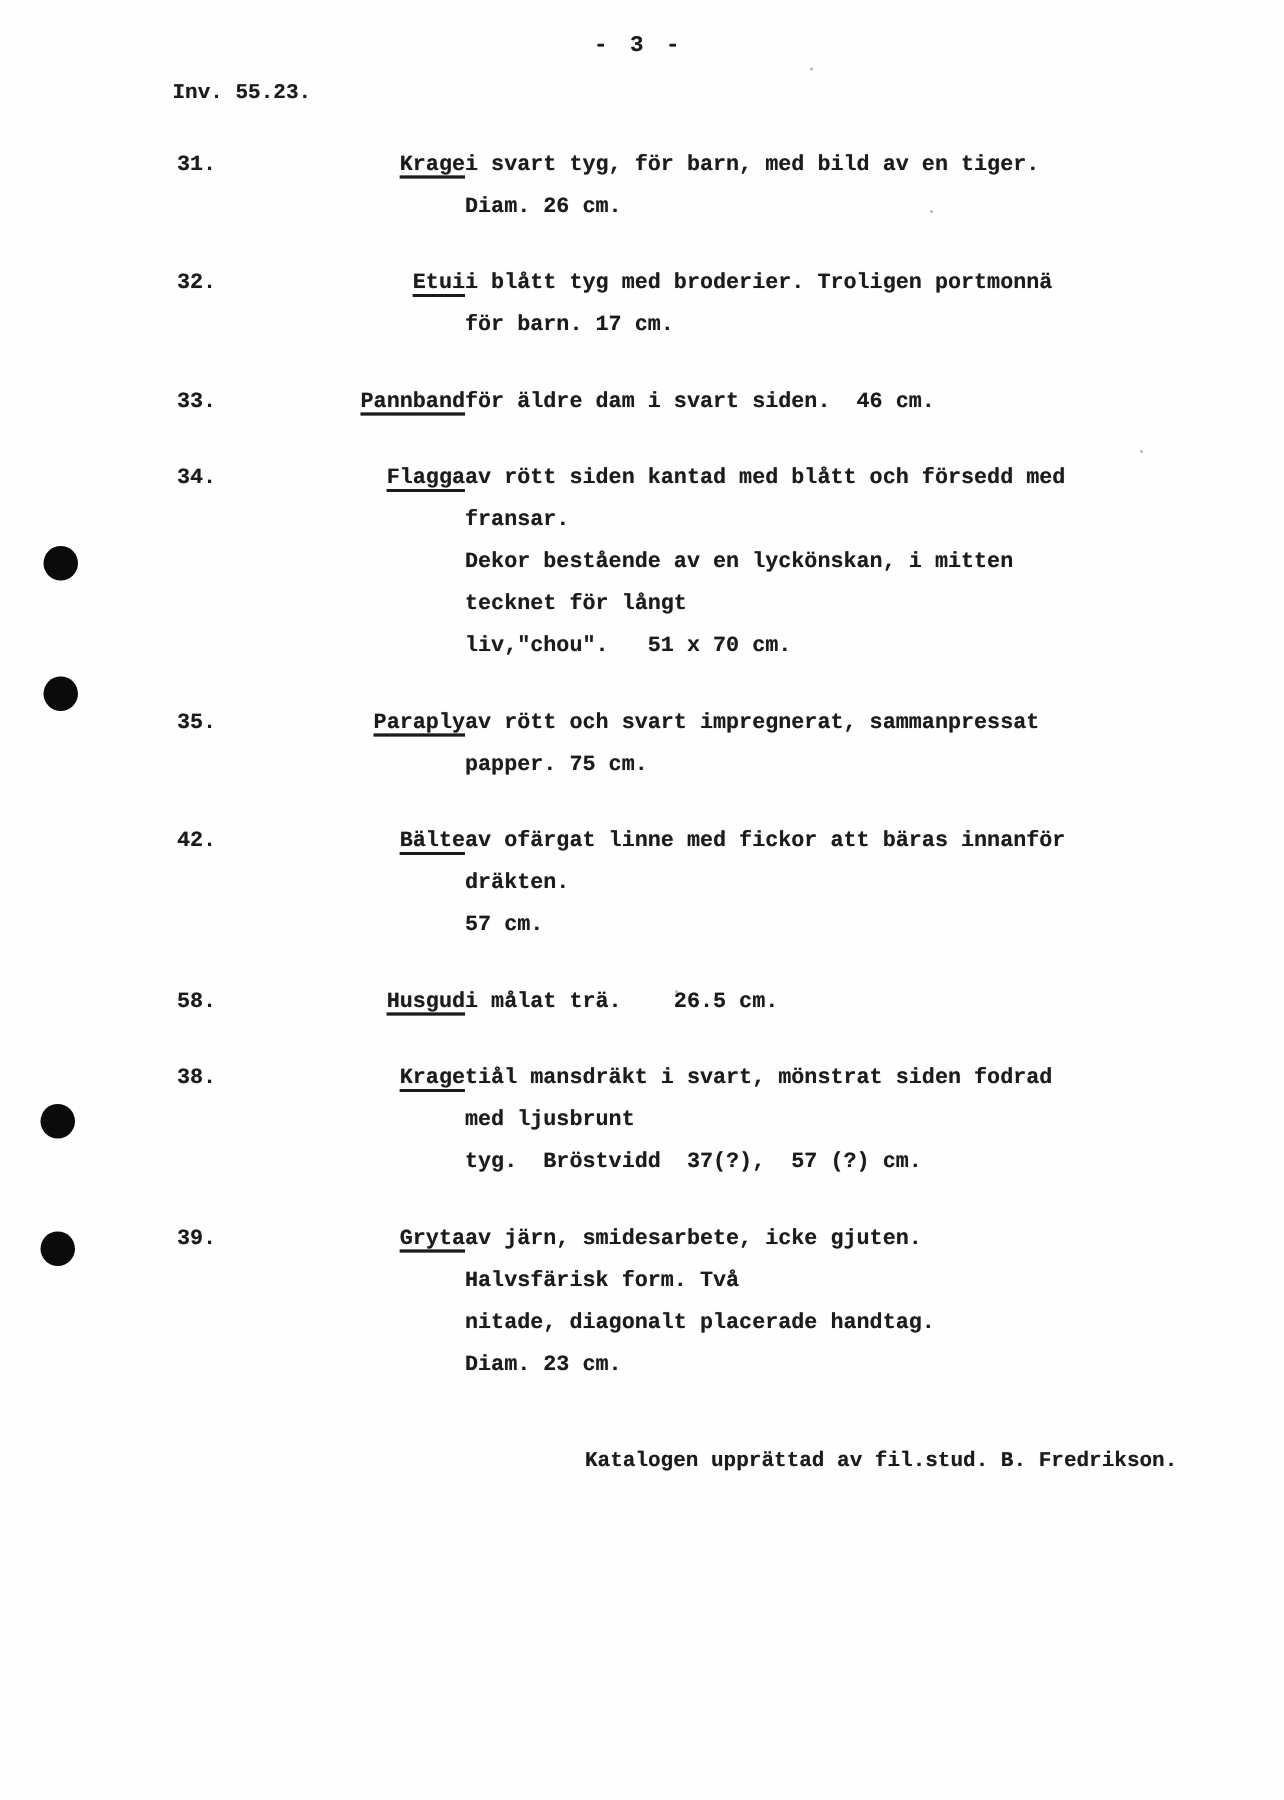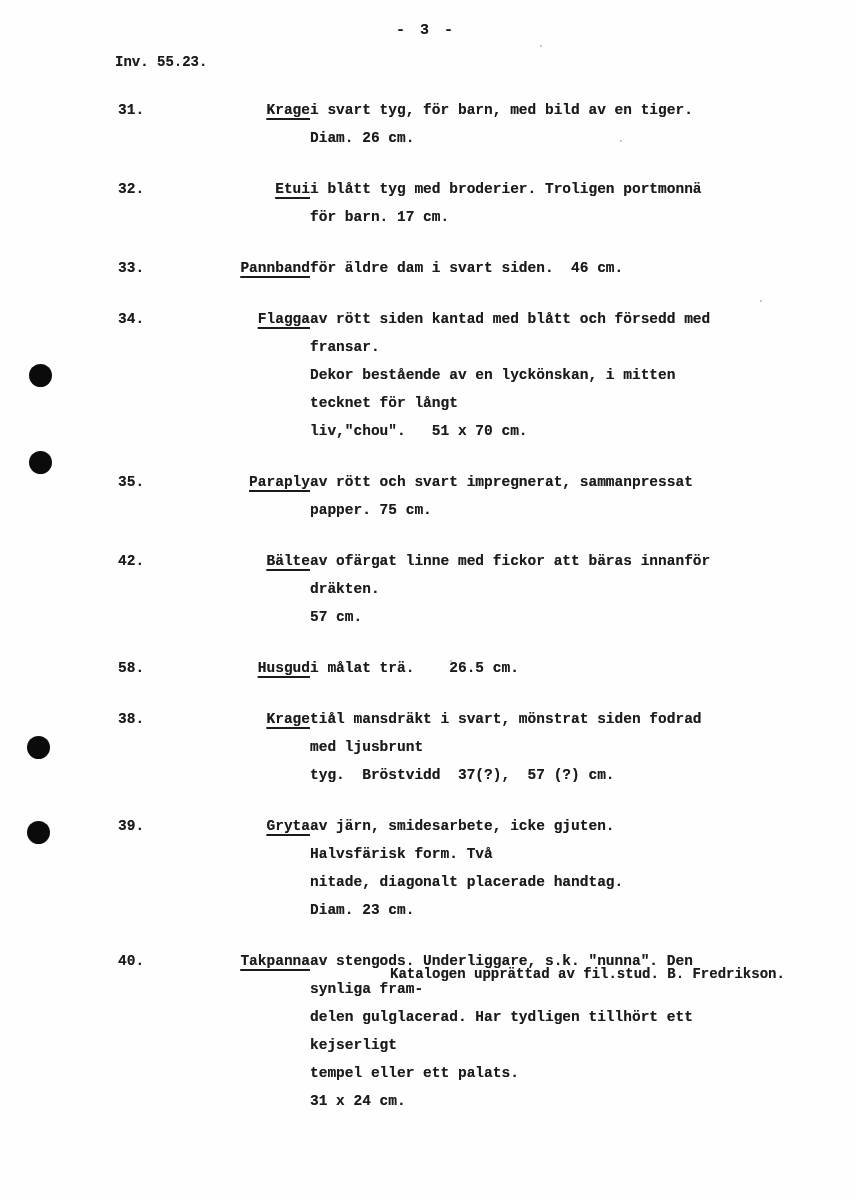--- a/index.html
+++ b/index.html
@@ -145,25 +145,20 @@
       <div class="col-term">Krage</div>
       <div class="col-desc"><div>tiål mansdräkt i svart, mönstrat siden fodrad med ljusbrunt</div><div>tyg.  Bröstvidd  37(?),  57 (?) cm.</div></div>
     </div>
 
     <div class="item-row">
       <div class="col-no">39.</div>
       <div class="col-term">Gryta</div>
       <div class="col-desc"><div>av järn, smidesarbete, icke gjuten. Halvsfärisk form. Två</div><div>nitade, diagonalt placerade handtag.</div><div>Diam. 23 cm.</div></div>
     </div>
 
-    <div class="item-row">
-      <div class="col-no">40.</div>
-      <div class="col-term">Takpanna</div>
-      <div class="col-desc"><div>av stengods. Underliggare, s.k. "nunna". Den synliga fram-</div><div>delen gulglacerad. Har tydligen tillhört ett kejserligt</div><div>tempel eller ett palats.</div><div>31 x 24 cm.</div></div>
-    </div>
   </div>
 
   <div class="footer-note">Katalogen upprättad av fil.stud. B. Fredrikson.</div>
 
   <div class="punch-hole hole-1"></div>
   <div class="punch-hole hole-2"></div>
   <div class="punch-hole hole-3"></div>
   <div class="punch-hole hole-4"></div>
 
   <div class="speck" style="left:540px;top:45px"></div>

